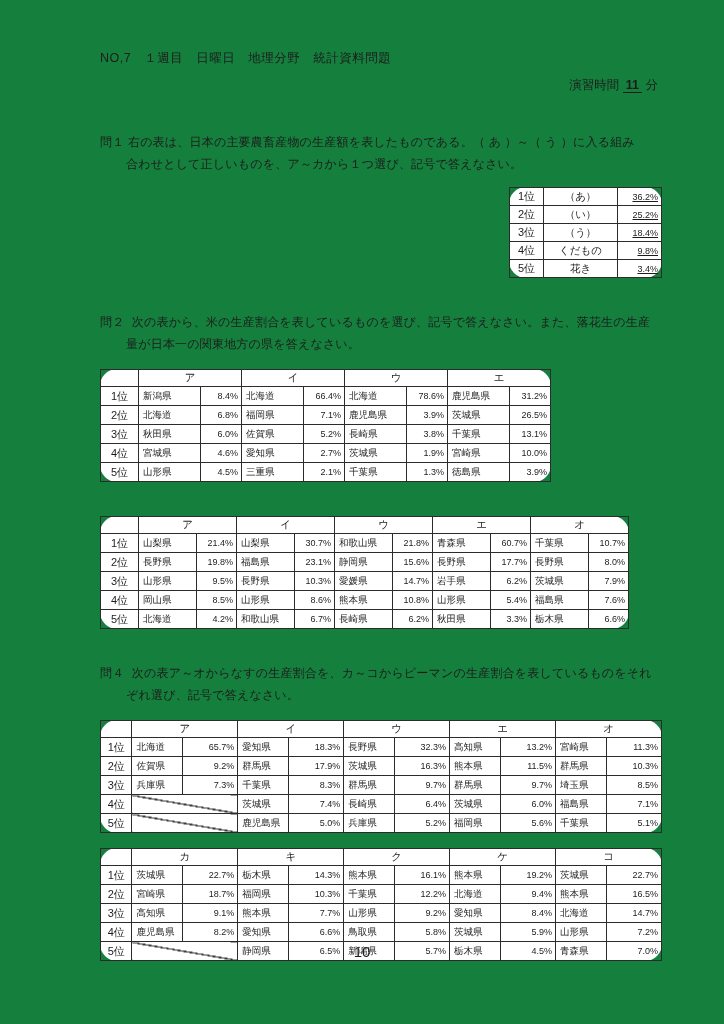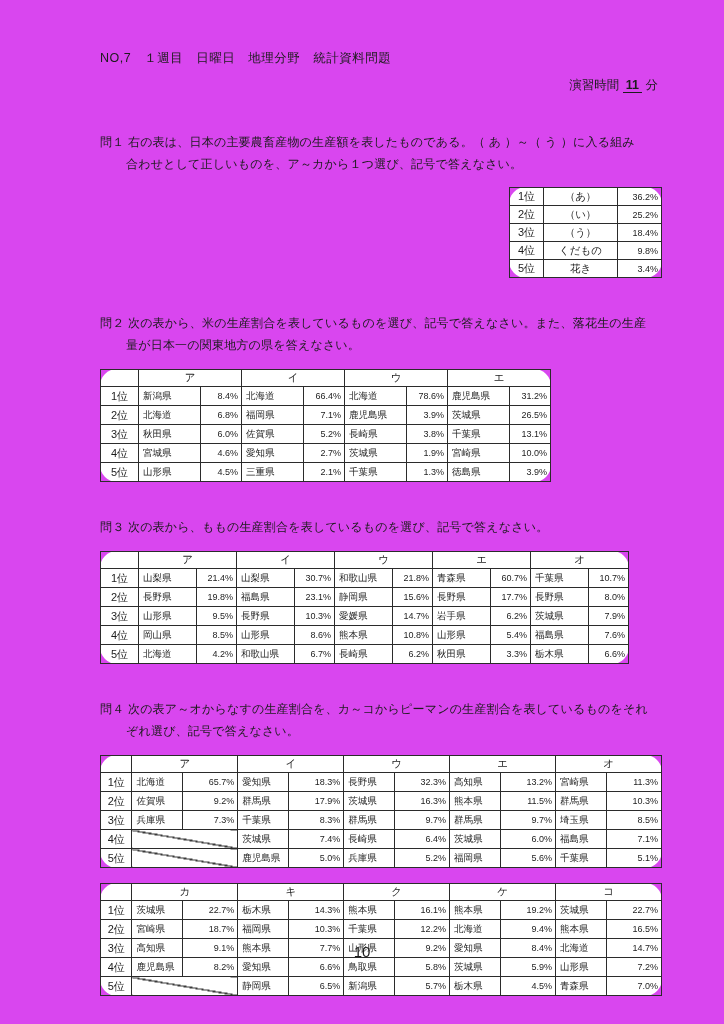--- a/index.html
+++ b/index.html
@@ -1,19 +1,19 @@
 <!DOCTYPE html>
 <html><head>
 <meta charset="utf-8">
 <style>
   * { margin:0; padding:0; box-sizing:border-box; }
   html,body { background:#d9d9d9; }
   body { font-family:"Liberation Sans","DejaVu Sans",sans-serif; }
   .page {
-    width:724px; height:1024px; background:#d946ef; margin:0 auto;
+    width:724px; height:1024px; background:#15803d; margin:0 auto;
     padding:50px 62px 16px 100px; position:relative; color:#1c1c1c;
   }
   .doc-header { font-size:12.5px; letter-spacing:.5px; }
   .practice-time { text-align:right; font-size:12.5px; margin-top:10px; padding-right:4px; }
   .practice-time .val { font-weight:bold; border-bottom:1.5px solid #1c1c1c; padding:0 3px;text-align:center; }
   .q-text { font-size:12px; line-height:22px; letter-spacing:.2px; }
   .q-text .cont { padding-left:26px; display:block; }
   .q1-wrap { margin-top:37px; }
   .q1-body { display:flex; align-items:flex-start; margin-top:18px; }
   .choices { flex:1; font-size:12px; line-height:30px; letter-spacing:.2px; }
@@ -26,25 +26,25 @@
   td.pct  { text-align:right; padding-right:3px; font-size:9px; }
   td.diag {
     background:linear-gradient(to top right,
       transparent calc(50% - .7px), #3a3a3a calc(50% - .7px),
       #3a3a3a calc(50% + .7px), transparent calc(50% + .7px));
   }
   
   .tbl-q1 { margin-left:auto; margin-top:-6px; }
   .tbl-q1 td.rank { width:34px; }
   .tbl-q1 td.name { width:74px; text-align:center; font-size:10.5px; }
-  .tbl-q1 td.pct  { width:44px; }
+  .tbl-q1 td.pct  { width:44px;text-decoration:underline; }
   .tbl-q1 td { height:18px; }
   
   .sec { margin-top:34px; }
-  .sec .q-text { margin-bottom:13px; }
+  .sec .q-text { margin-bottom:13px;font-family:Liberation Mono, monospace; }
   .tbl-q2 td.pref { width:62px; } .tbl-q2 td.pct { width:41px; }
   .tbl-q3 td.pref { width:58px; } .tbl-q3 td.pct { width:40px; }
   .tbl-q4 td.pref { width:63px; } .tbl-q4 td.pct { width:64px;margin-left:16px; }
   .tbl-gap { margin-top:15px; }
   .page-number { position:absolute; bottom:64px; left:0; width:100%; text-align:center; font-size:15px; }
 </style>
 </head>
 <body>
 
 <div class="page">
@@ -164,23 +164,20 @@
             <td class="pref">千葉県</td>
             <td class="pct">1.3%</td>
             <td class="pref">徳島県</td>
             <td class="pct">3.9%</td>
           </tr>
         </tbody>
     </table>
   </div>
 
   <div class="sec">
-    <div class="q-text">
-      <span>問３ 次の表から、ももの生産割合を表しているものを選び、記号で答えなさい。</span>
-    </div>
     <table class="tbl-q3">
       <thead>
           <tr>
             <th class="rank"></th>
             <th colspan="2">ア</th>
             <th colspan="2">イ</th>
             <th colspan="2">ウ</th>
             <th colspan="2">エ</th>
             <th colspan="2">オ</th>
           </tr>

